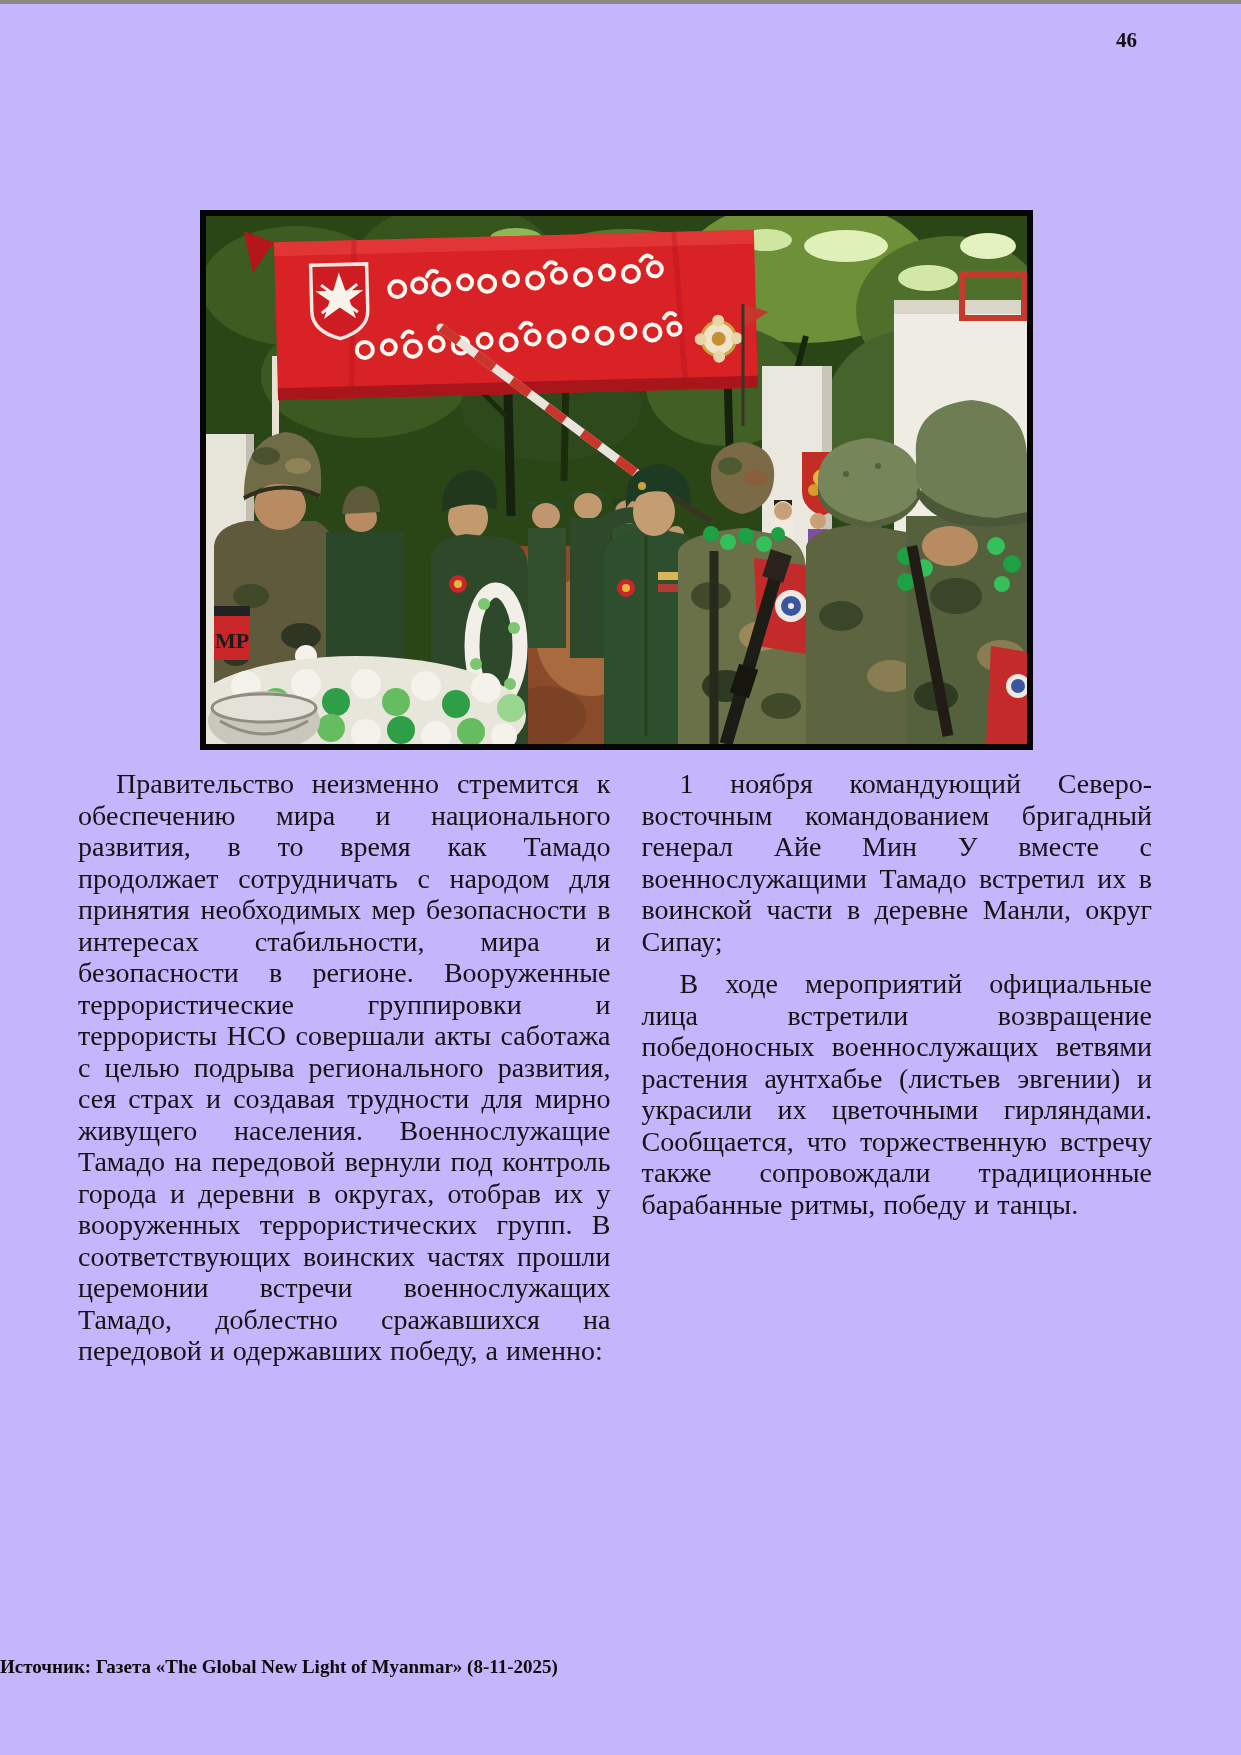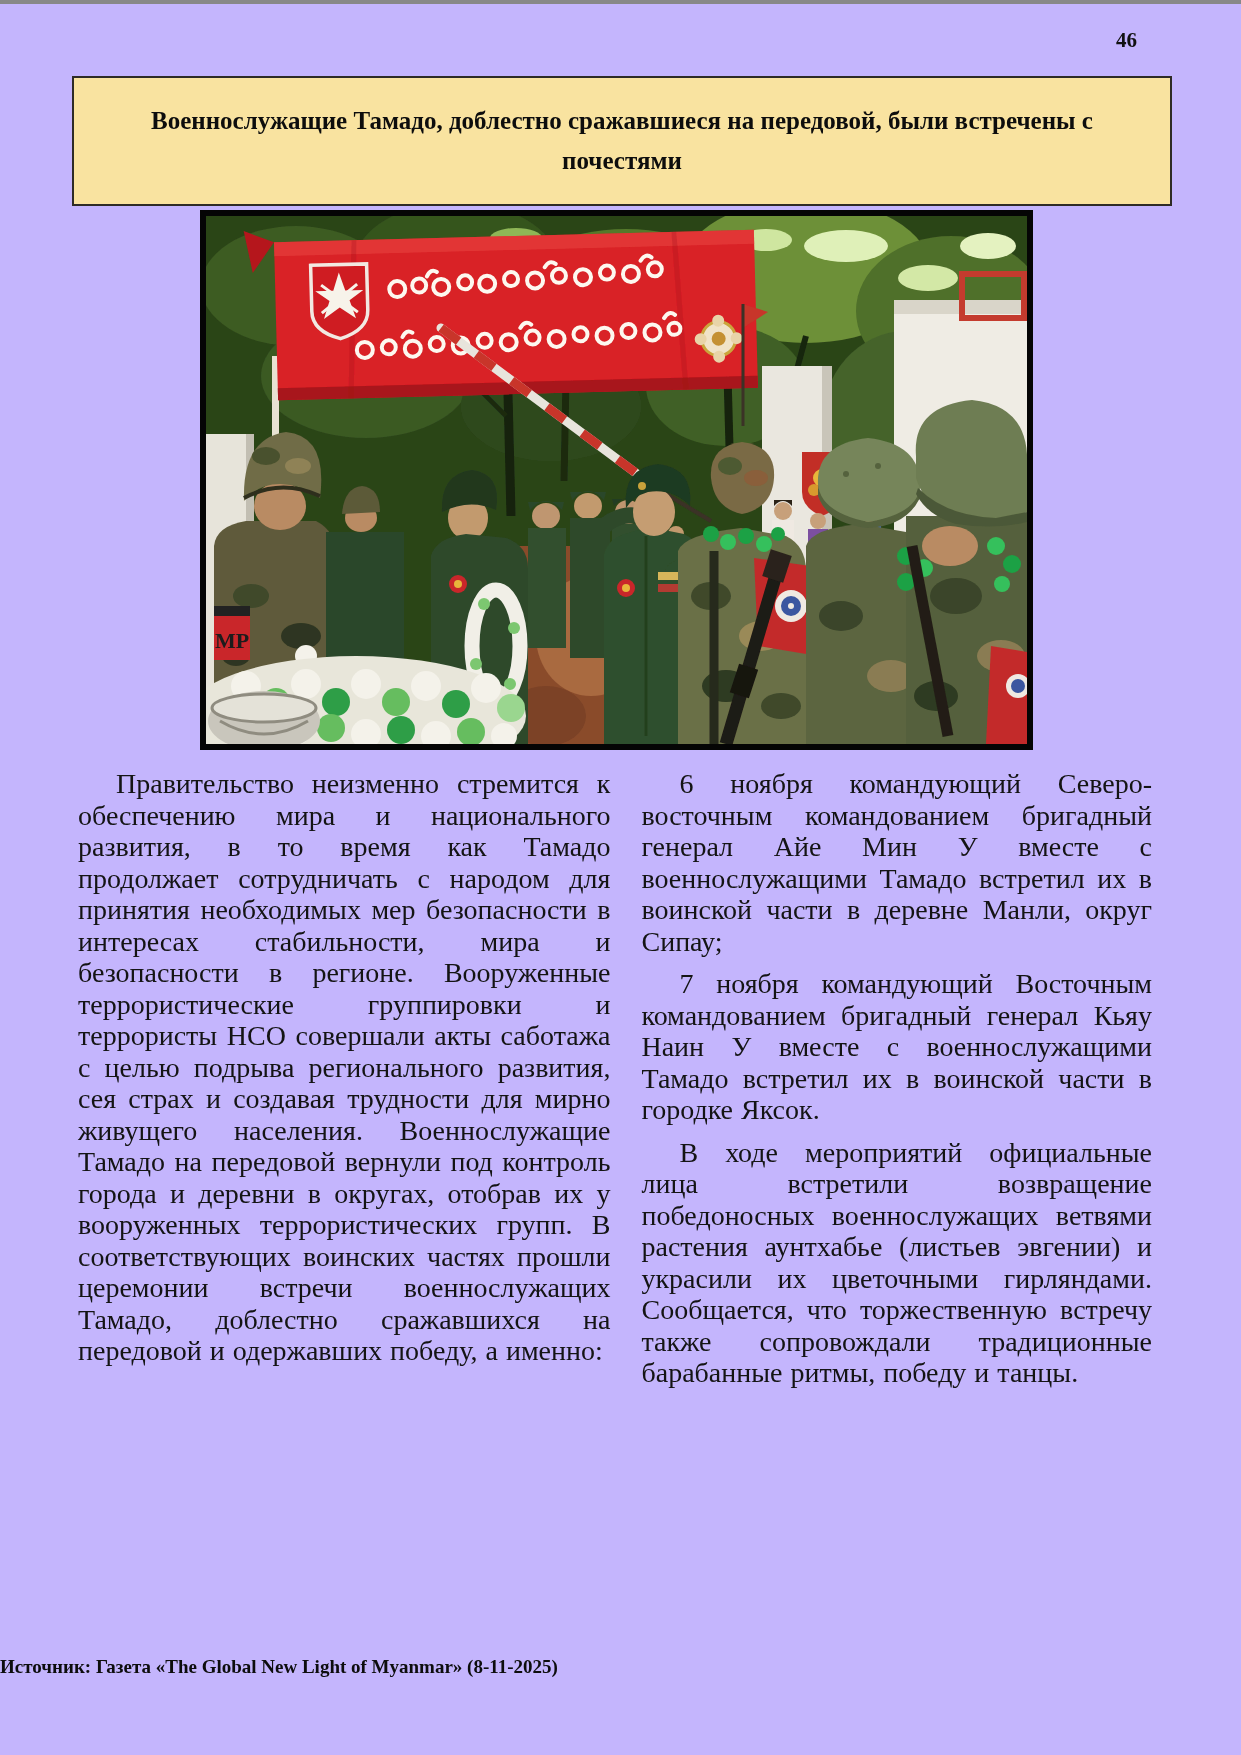--- a/index.html
+++ b/index.html
@@ -40,23 +40,20 @@
     font-size:19px;font-weight:bold;color:#0d0d0d;
   }
 </style>
 </head>
 <body>
 
 <div id="page">
 
   <div class="page-number">46</div>
 
-  <div class="title-box">
-    <div class="title">Военнослужащие Тамадо, доблестно сражавшиеся на передовой, были встречены с почестями</div>
-  </div>
 
   <div class="photo-frame">
     <svg viewBox="0 0 821 528" preserveAspectRatio="none">
       <defs>
         <filter id="soft" x="-5%" y="-5%" width="110%" height="110%">
           <feGaussianBlur stdDeviation="0.6"></feGaussianBlur>
         </filter>
       </defs>
 
       <g filter="url(#soft)">
@@ -365,21 +362,20 @@
         </g>
       </g>
     </svg>
   </div>
 
   <div class="columns">
     <div class="col col-left">
       <p>Правительство неизменно стремится к обеспечению мира и национального развития, в то время как Тамадо продолжает сотрудничать с народом для принятия необходимых мер безопасности в интересах стабильности, мира и безопасности в регионе. Вооруженные террористические группировки и террористы НСО совершали акты саботажа с целью подрыва регионального развития, сея страх и создавая трудности для мирно живущего населения. Военнослужащие Тамадо на передовой вернули под контроль города и деревни в округах, отобрав их у вооруженных террористических групп. В соответствующих воинских частях прошли церемонии встречи военнослужащих Тамадо, доблестно сражавшихся на передовой и одержавших победу, а именно:</p>
     </div>
     <div class="col col-right">
-      <p>6 ноября командующий Северо-восточным командованием бригадный генерал Айе Мин У вместе с военнослужащими Тамадо встретил их в воинской части в деревне Манли, округ Сипау;</p>
-      <p>7 ноября командующий Восточным командованием бригадный генерал Кьяу Наин У вместе с военнослужащими Тамадо встретил их в воинской части в городке Яксок.</p>
+      <p>1 ноября командующий Северо-восточным командованием бригадный генерал Айе Мин У вместе с военнослужащими Тамадо встретил их в воинской части в деревне Манли, округ Сипау;</p>
       <p>В ходе мероприятий официальные лица встретили возвращение победоносных военнослужащих ветвями растения аунтхабье (листьев эвгении) и украсили их цветочными гирляндами. Сообщается, что торжественную встречу также сопровождали традиционные барабанные ритмы, победу и танцы.</p>
     </div>
   </div>
 
   <div class="footer">Источник: Газета «The Global New Light of Myanmar» (8-11-2025)</div>
 
 </div>
 
 </body></html>

